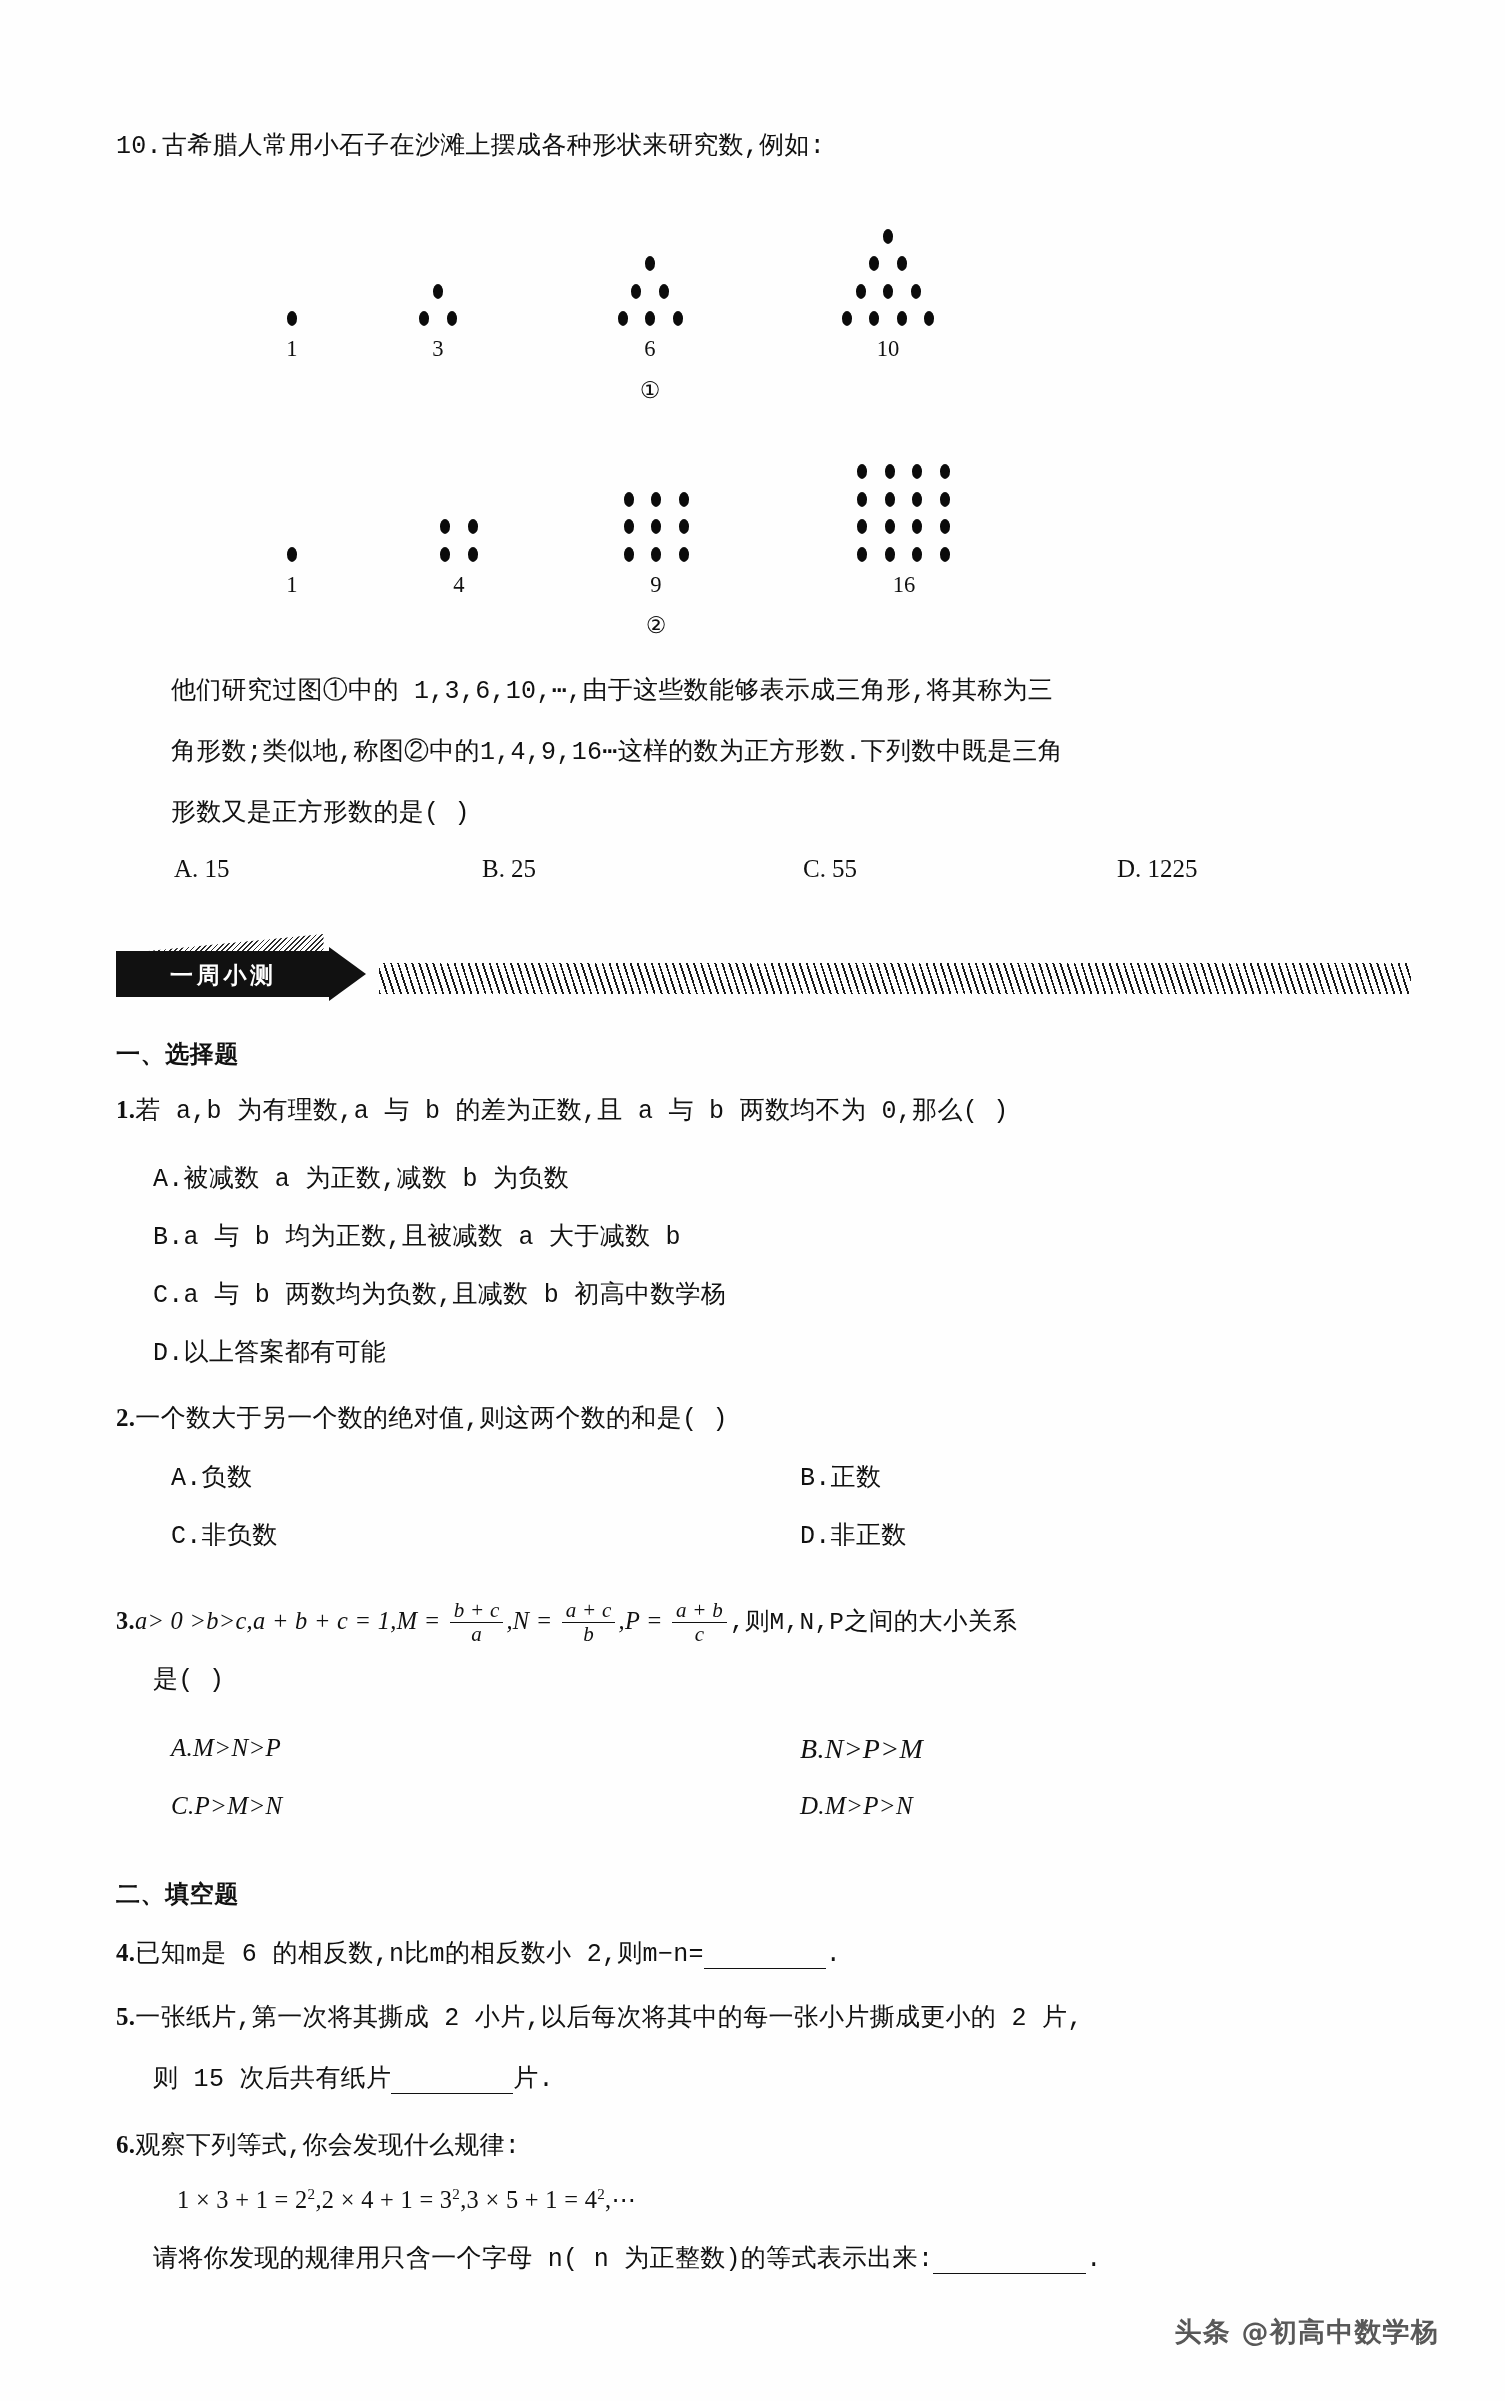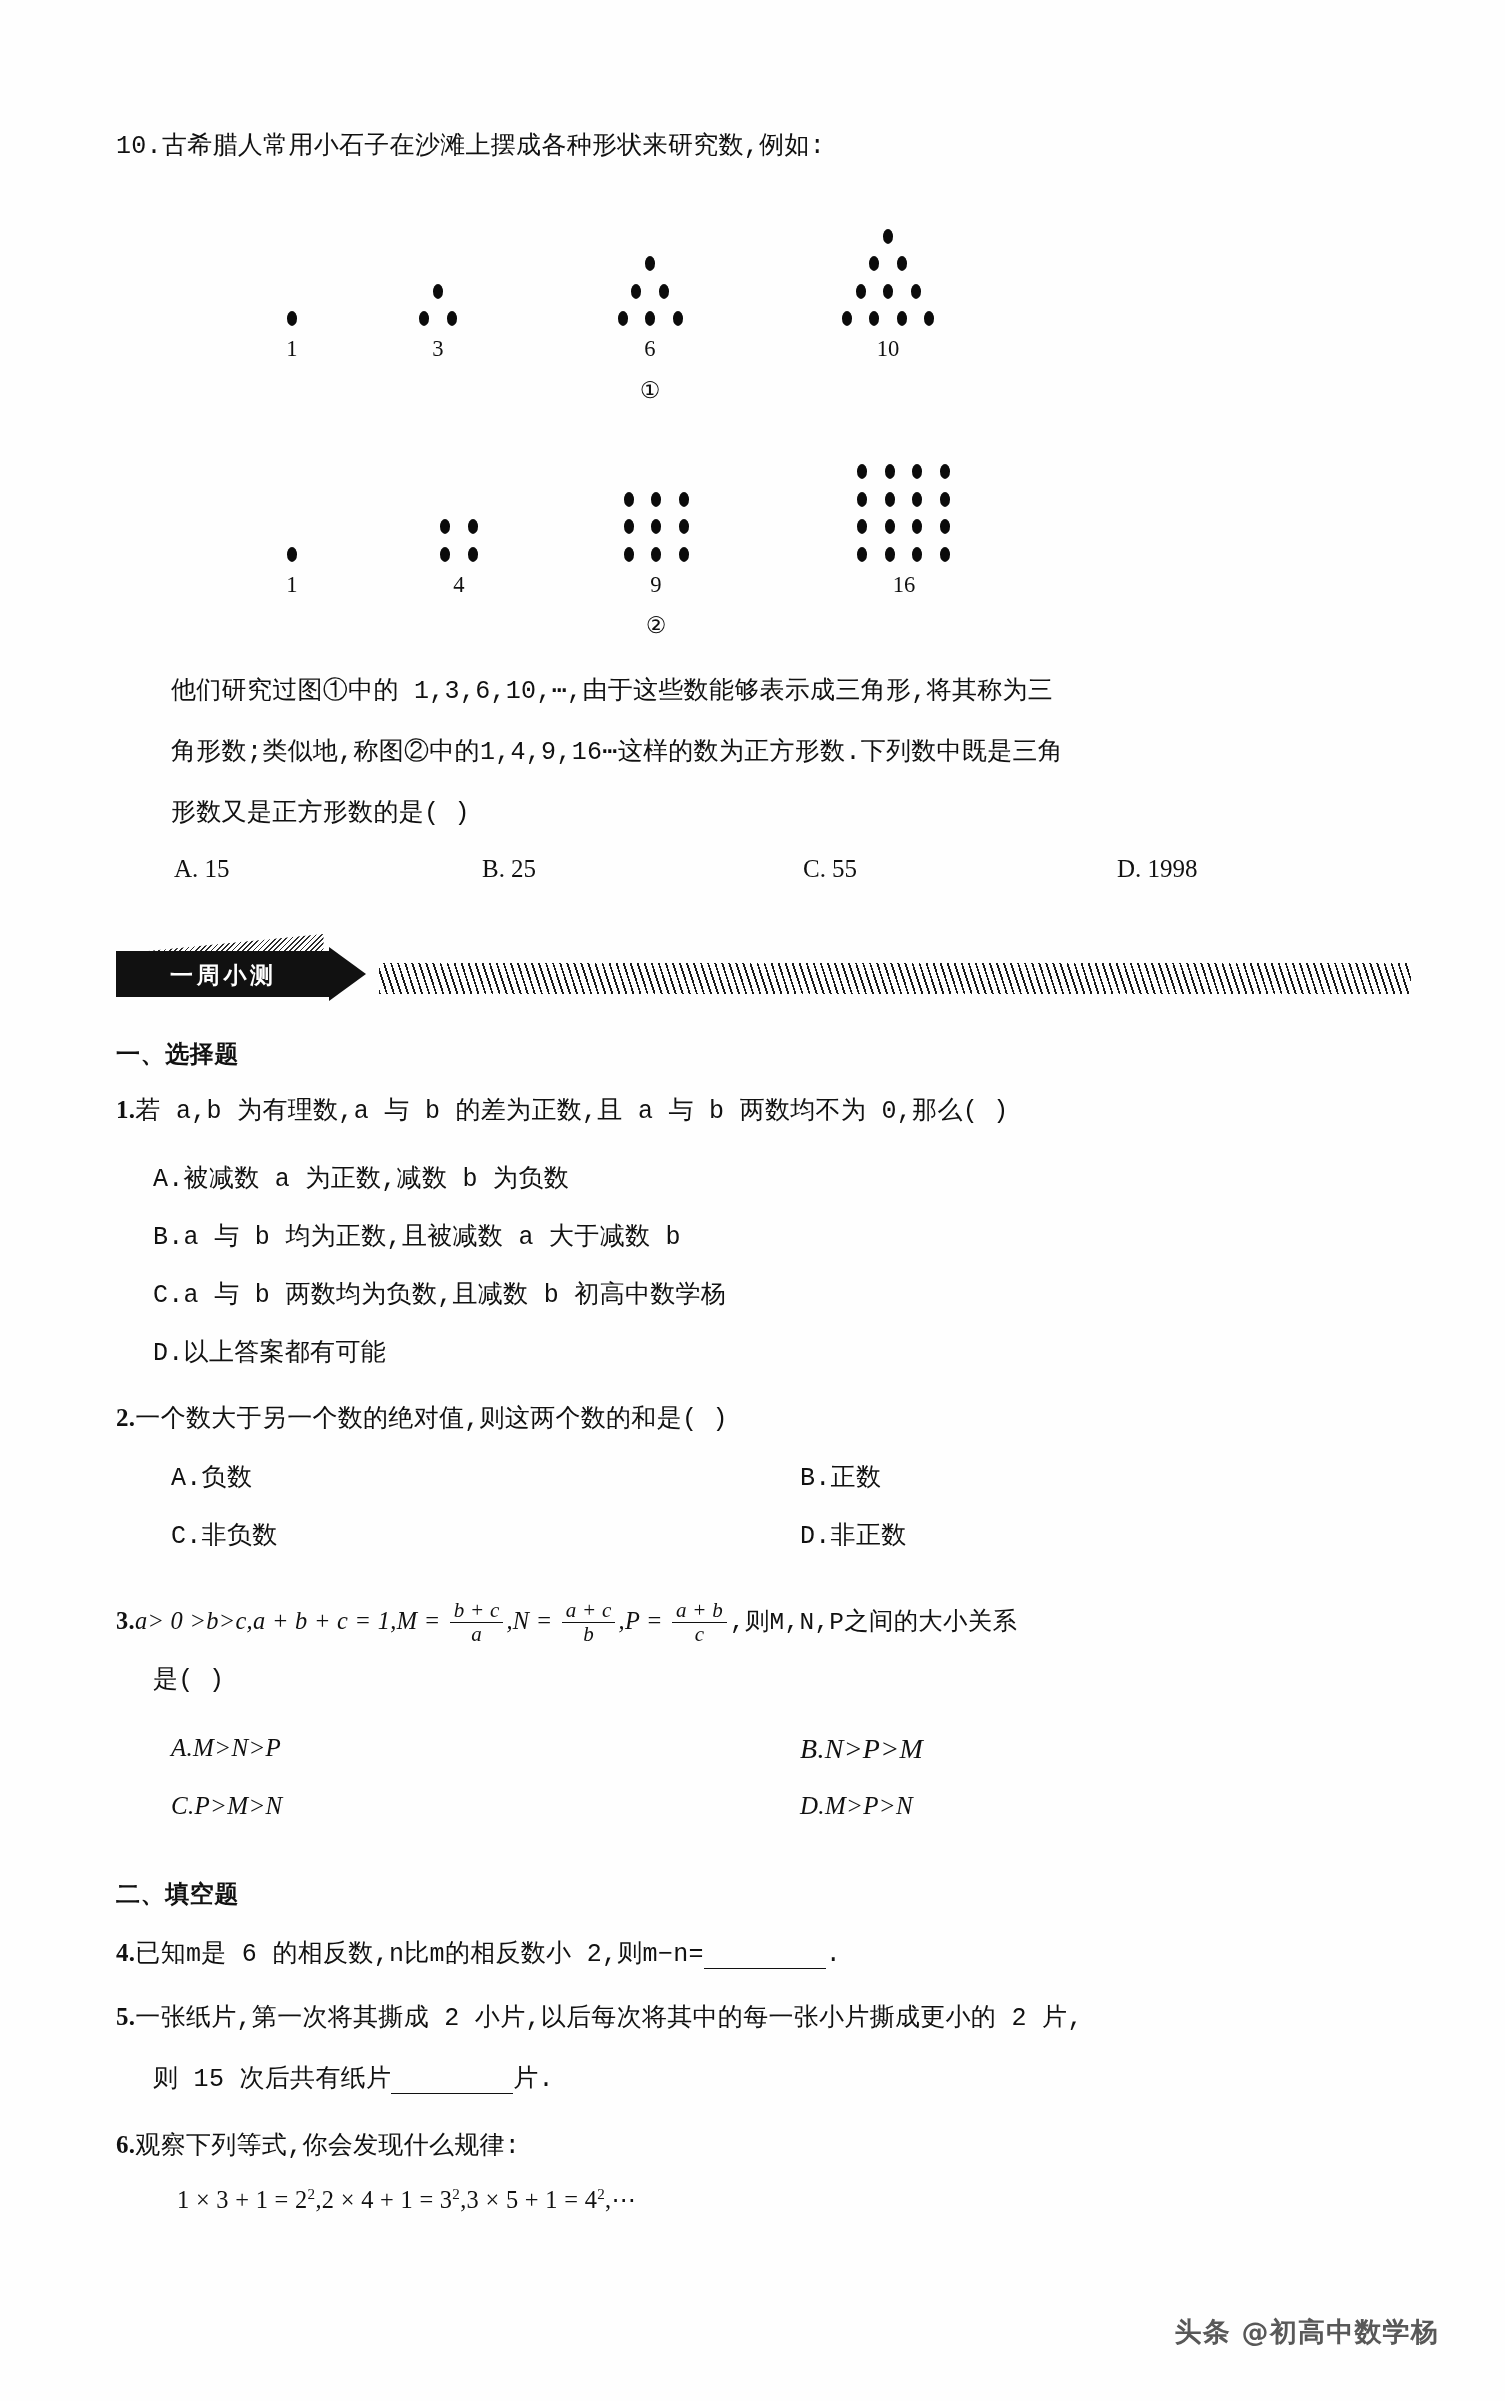--- a/index.html
+++ b/index.html
@@ -246,21 +246,21 @@
   <div class="choice-row" style="left:482px; top:855px;">
     <span class="mr">B.</span>
     <span class="mr" style="margin-left:6.1px">25</span>
   </div>
   <div class="choice-row" style="left:803px; top:855px;">
     <span class="mr">C.</span>
     <span class="mr" style="margin-left:6.1px">55</span>
   </div>
   <div class="choice-row" style="left:1117px; top:855px;">
     <span class="mr">D.</span>
-    <span class="mr" style="margin-left:6.1px">1998</span>
+    <span class="mr" style="margin-left:6.1px">1225</span>
   </div>
 
   <div id="banner">
     <div id="banner-shade"></div>
     <div id="banner-box"></div>
     <div id="banner-box-text" class="cn">一周小测</div>
     <div id="banner-arrow"></div>
     <div id="banner-hatch"></div>
   </div>
 
@@ -315,17 +315,20 @@
   <div class="line" style="left:153px; top:2064px; font-size:25px;">
     <span class="cn">则 15 次后共有纸片</span><span class="blank w2"></span><span class="cn">片.</span>
   </div>
 
   <div class="line" style="left:116px; top:2131px; font-size:25px;">
     <span class="q-num">6.</span><span class="cn">观察下列等式,你会发现什么规律:</span>
   </div>
   <div class="line mr" style="left:177px; top:2186px; font-size:24.4px;">
     <span>1 × 3 + 1 = 2</span><sup>2</sup><span>,2 × 4 + 1 = 3</span><sup>2</sup><span>,3 × 5 + 1 = 4</span><sup>2</sup><span>,⋯</span>
   </div>
+  <div class="line" style="left:153px; top:2244px; font-size:25px;">
+    <span class="cn">请将你发现的规律用只含一个字母 n( n 为正整数)的等式表示出来:</span><span class="blank w3"></span><span class="cn">.</span>
+  </div>
 
   <div id="watermark" class="cn">头条 @初高中数学杨</div>
 
 </div>
 
 
 </body></html>

